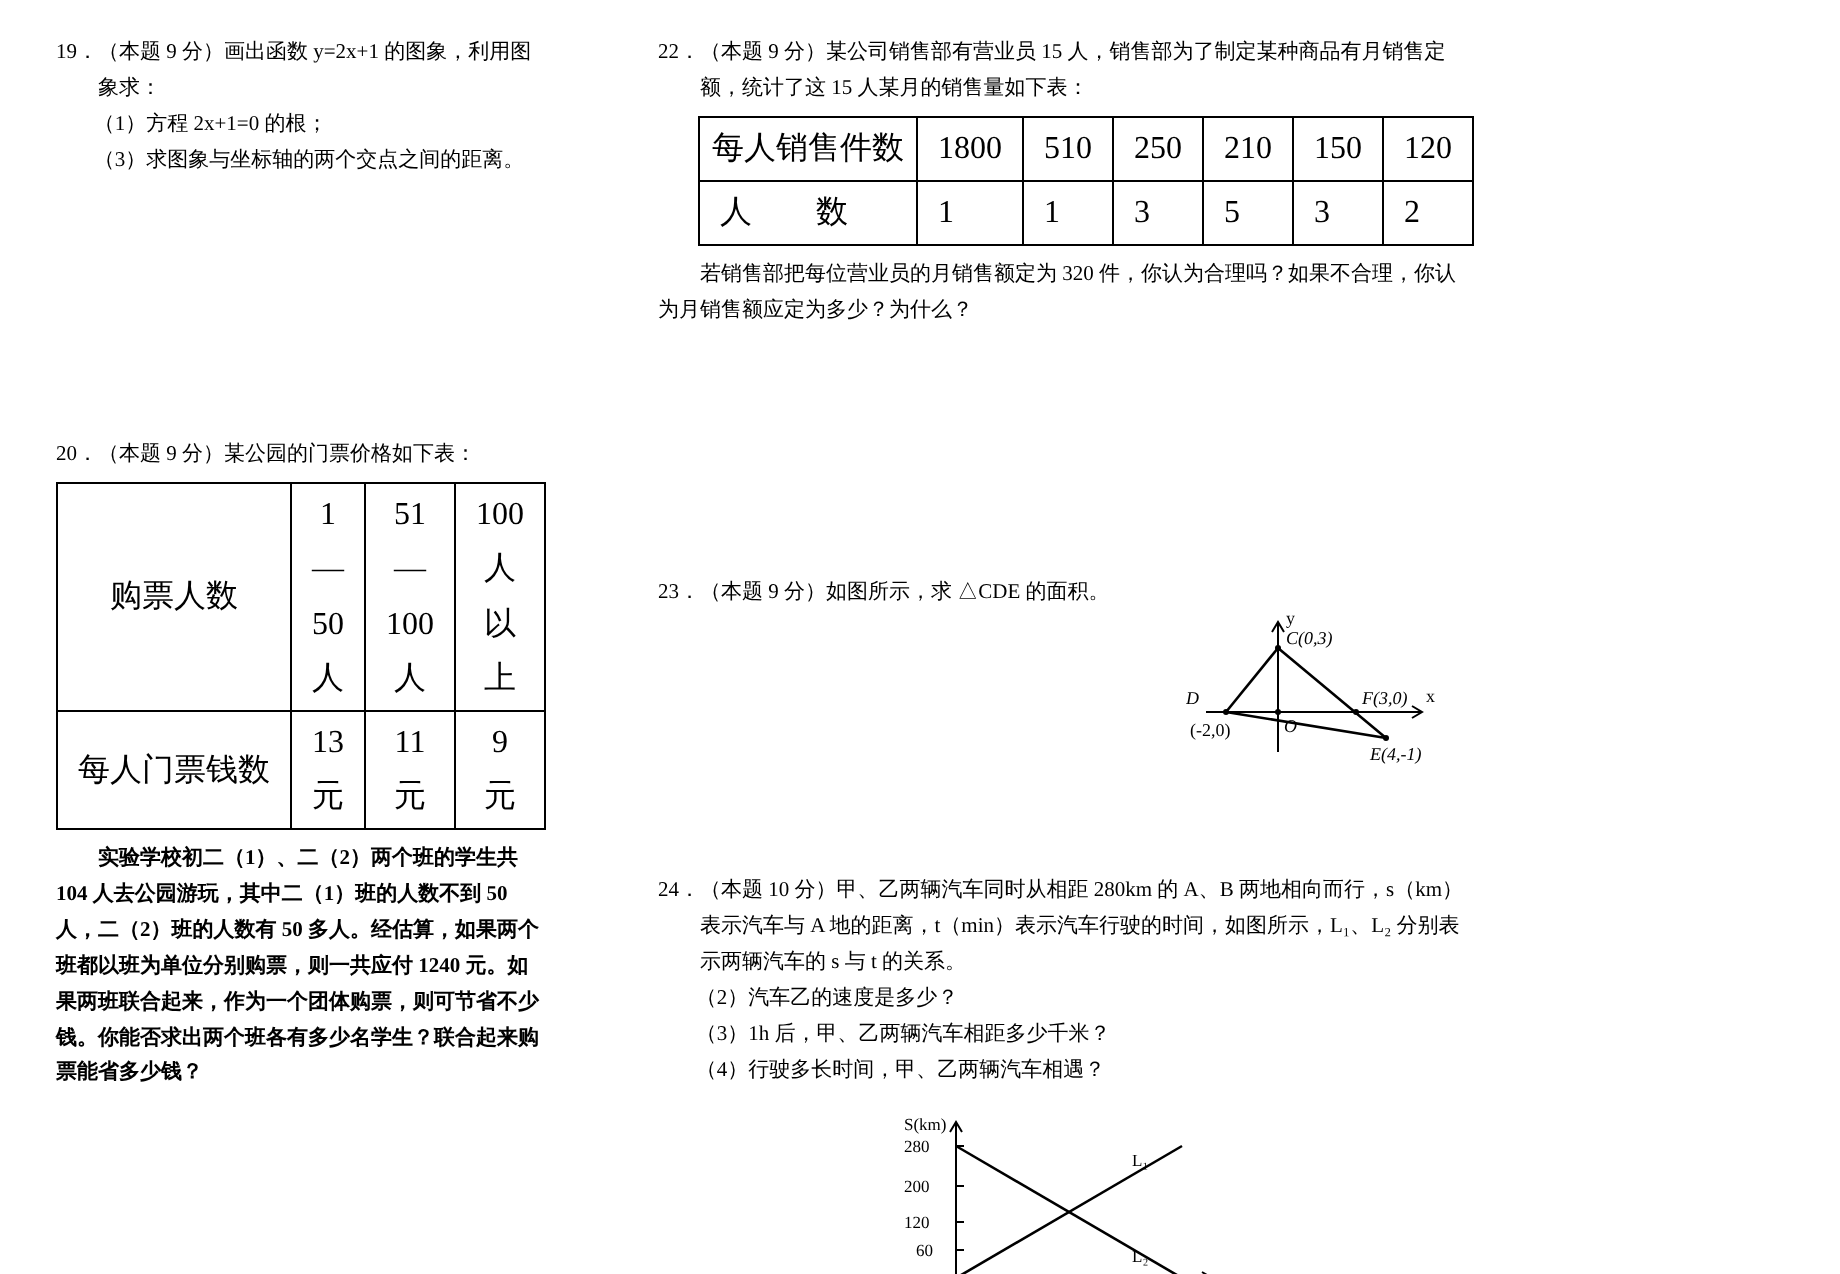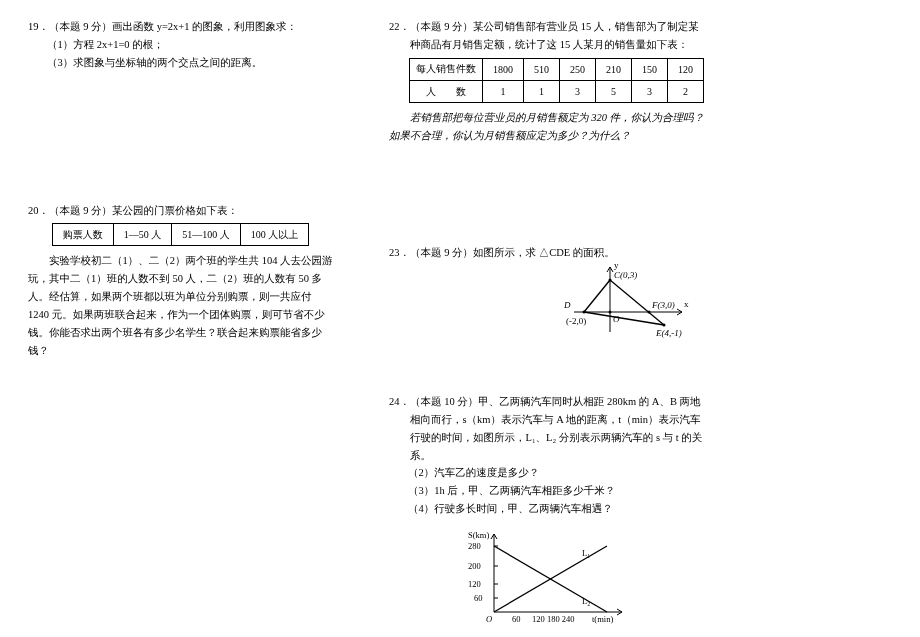--- a/index.html
+++ b/index.html
@@ -30,23 +30,22 @@
   .qnum { flex: 0 0 auto; }
   .qbody { flex: 1 1 auto; }
   .sub { padding-left: 1.8em; }
   table.data {
     border-collapse: collapse;
     margin: 4px 0 6px 20px;
   }
   table.data td, table.data th {
     border: 1px solid #000;
     padding: 2px 10px;
-    text-align: center;
     font-weight: normal;
-    font-size: 10px;
+    font-size: 16px;
   }
   table.data .hdr { white-space: nowrap; }
   .para { padding-left: 1.8em; text-indent: 0; }
   .fig23wrap { width:100%; text-align:right; }
   .fig23 { display:inline-block; margin-right:10px; }
   .fig24wrap { width:100%; text-align:center; margin-top:8px; }
 </style>
 </head>
 <body>
 
@@ -72,34 +71,40 @@
       </div>
       <div style="text-align:center;">
         <table class="data" style="margin:4px auto 6px auto;">
           <tbody>
               <tr>
             <td class="hdr">购票人数</td>
             <td>1—50 人</td>
             <td>51—100 人</td>
             <td>100 人以上</td>
           </tr>
+          <tr>
+            <td class="hdr">每人门票钱数</td>
+            <td>13 元</td>
+            <td>11 元</td>
+            <td>9 元</td>
+          </tr>
         </tbody>
           </table>
       </div>
-      <div class="para" style="padding-left:0;">　　实验学校初二（1）、二（2）两个班的学生共 104 人去公园游玩，其中二（1）班的人数不到 50 人，二（2）班的人数有 50 多人。经估算，如果两个班都以班为单位分别购票，则一共应付 1240 元。如果两班联合起来，作为一个团体购票，则可节省不少钱。你能否求出两个班各有多少名学生？联合起来购票能省多少钱？</div>
+      <div class="para" style="padding-left:0;font-weight:bold;">　　实验学校初二（1）、二（2）两个班的学生共 104 人去公园游玩，其中二（1）班的人数不到 50 人，二（2）班的人数有 50 多人。经估算，如果两个班都以班为单位分别购票，则一共应付 1240 元。如果两班联合起来，作为一个团体购票，则可节省不少钱。你能否求出两个班各有多少名学生？联合起来购票能省多少钱？</div>
     </div>
 
     <div style="height:90px"></div>
 
 
   </div>
 
   <div class="col">
 
-    <div class="q" style="">
+    <div class="q" style="margin-bottom:20px;">
       <div class="qline">
         <span class="qnum">22．</span>
         <span class="qbody">（本题 9 分）某公司销售部有营业员 15 人，销售部为了制定某种商品有月销售定额，统计了这 15 人某月的销售量如下表：</span>
       </div>
       <table class="data">
         <tbody>
             <tr>
           <td class="hdr" style="line-height:1.2;padding:2px 6px;">每人销售件数</td>
           <td>1800</td>
           <td>510</td>
@@ -112,26 +117,26 @@
           <td class="hdr">人　　数</td>
           <td>1</td>
           <td>1</td>
           <td>3</td>
           <td>5</td>
           <td>3</td>
           <td>2</td>
         </tr>
       </tbody>
         </table>
-      <div class="para" style="padding-left:0;font-style:italic;">　　若销售部把每位营业员的月销售额定为 320 件，你认为合理吗？如果不合理，你认为月销售额应定为多少？为什么？</div>
+      <div class="para" style="padding-left:0;">　　若销售部把每位营业员的月销售额定为 320 件，你认为合理吗？如果不合理，你认为月销售额应定为多少？为什么？</div>
     </div>
 
     <div style="height:60px"></div>
 
-    <div class="q" style="margin-bottom:10px;">
+    <div class="q" style="margin-bottom:10px;margin-top:43px;">
       <div class="qline">
         <span class="qnum">23．</span>
         <span class="qbody">（本题 9 分）如图所示，求 △CDE 的面积。</span>
       </div>
       <div class="fig23wrap">
         <svg class="fig23" width="130" height="85" viewBox="0 0 130 85">
           <g stroke="#000" stroke-width="1" fill="none">
             <line x1="46" y1="5" x2="46" y2="70"></line>
             <polyline points="43,10 46,5 49,10"></polyline>
             <line x1="10" y1="50" x2="118" y2="50"></line>

